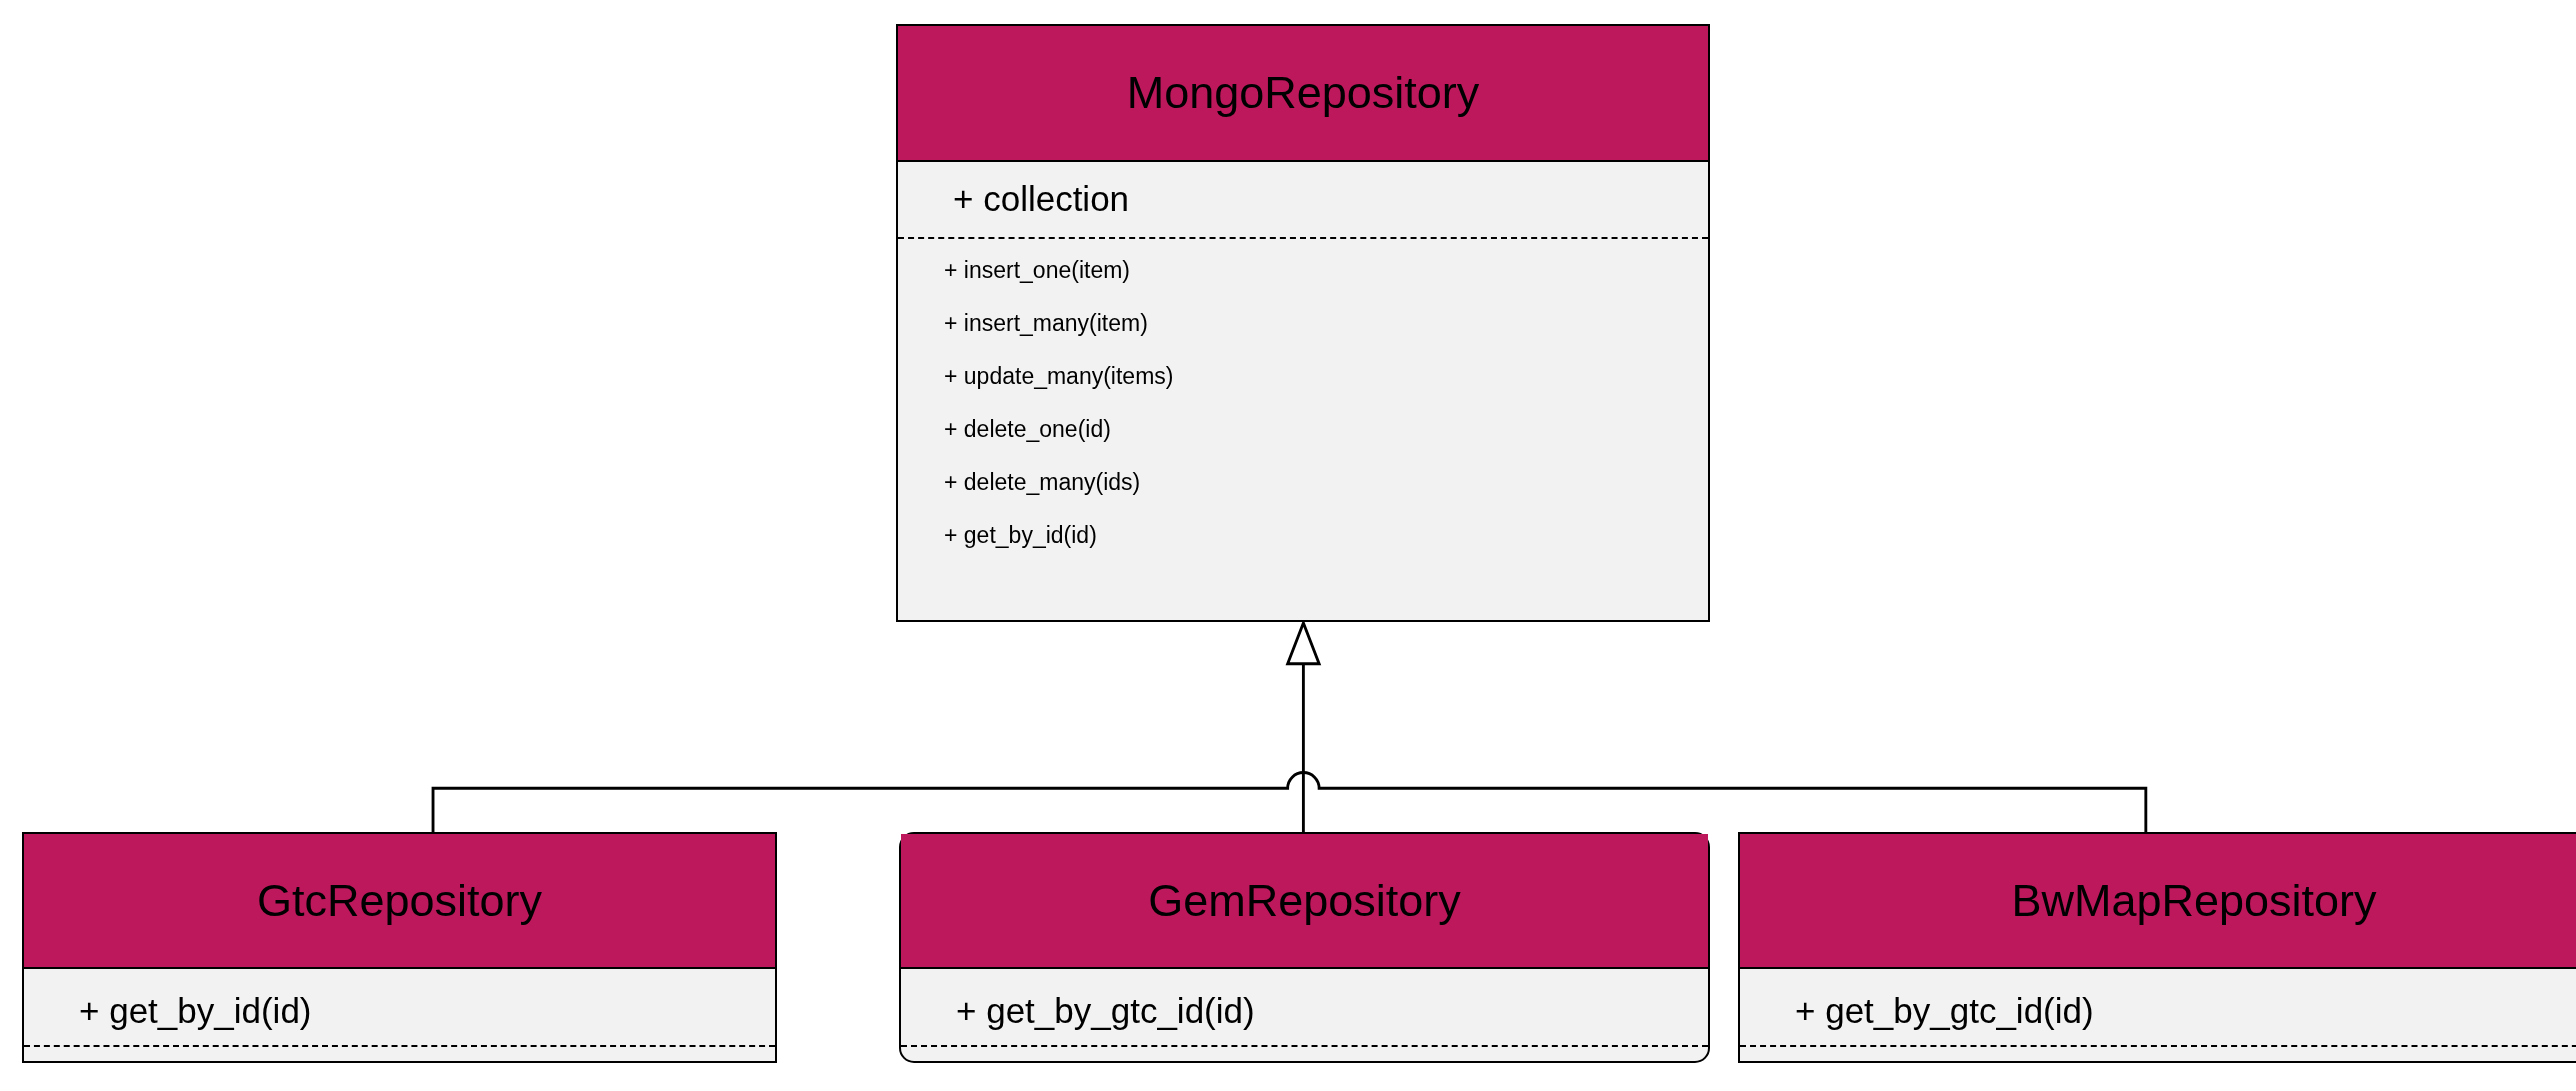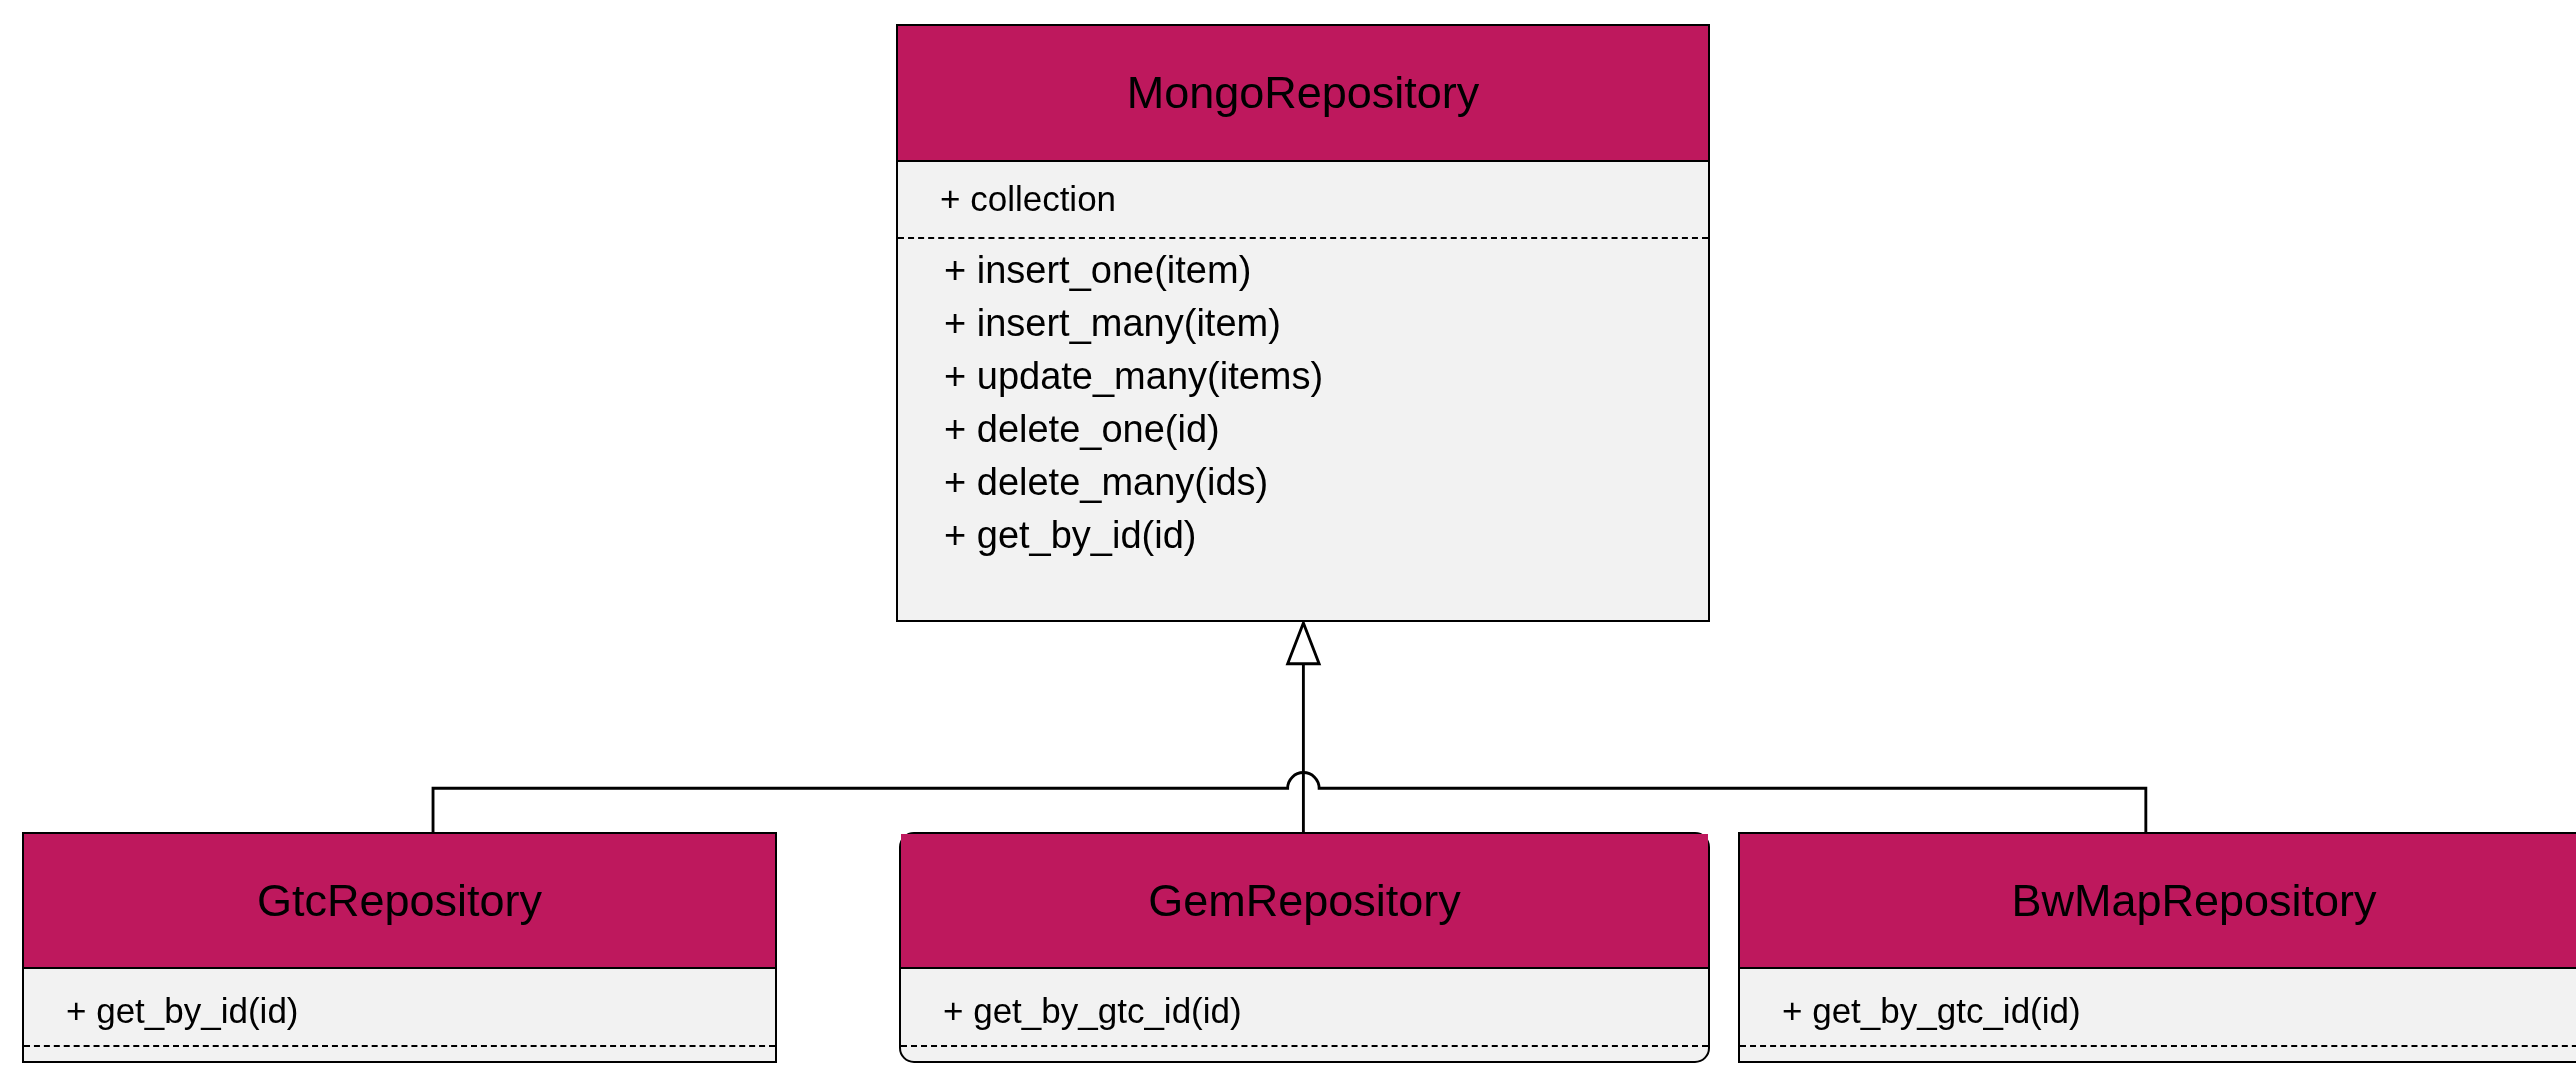--- a/index.html
+++ b/index.html
@@ -31,30 +31,30 @@
     justify-content: center;
     font-size: 45px;
     white-space: nowrap;
   }
   .parent .class-title { height: 134px; }
   .child  .class-title { height: 133px; }
   .attrs {
     border-bottom: 2.9px dashed #000000;
     display: flex;
     align-items: center;
-    padding-left: 42px;
+    padding-left: 55px;
     font-size: 35px;
     white-space: nowrap;
     box-sizing: border-box;
   }
   .parent .attrs { height: 77px; }
   .child  .attrs { height: 78px; padding-top: 7.2px; }
   .methods {
     padding: 5.7px 0 0 46px;
-    font-size: 38px;
+    font-size: 23px;
     white-space: nowrap;
   }
   .methods .member { line-height: 53px; }
 </style>
 </head>
 <body>
 
 <div class="canvas">
 
   <svg class="edges" viewBox="0 0 3599 1525" xmlns="http://www.w3.org/2000/svg">

